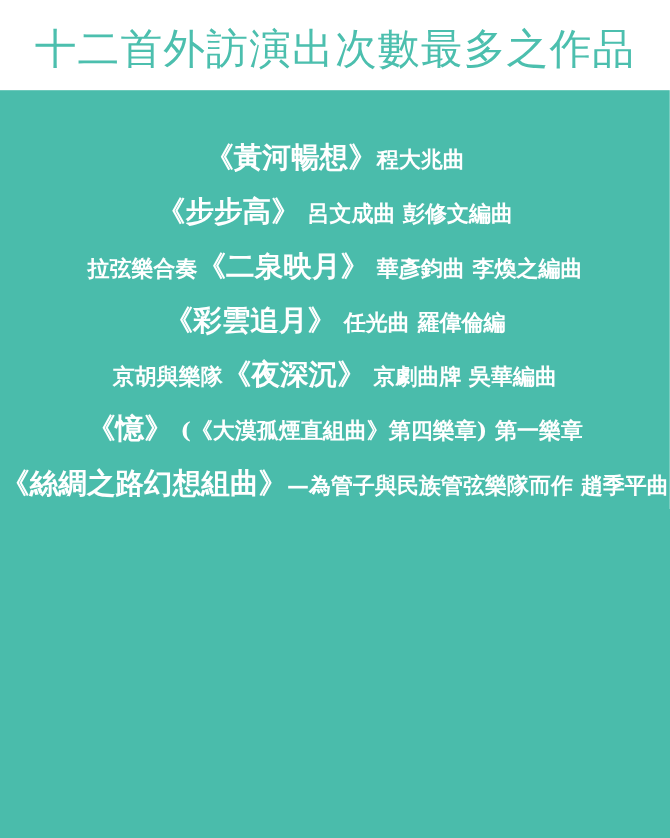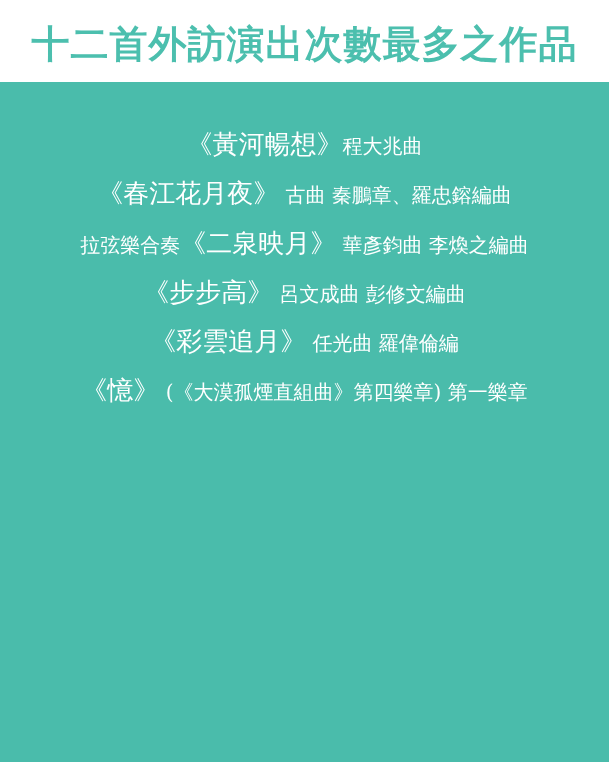--- a/index.html
+++ b/index.html
@@ -19,38 +19,38 @@
     height: 82px;
     background: #ffffff;
     display: flex;
     align-items: center;
     justify-content: center;
   }
   .page-title {
     margin: 0;
     padding-top: 6px;
     font-size: 38px;
-    font-weight: bold;
+    font-weight: normal;
     color: #4cbfae;
     letter-spacing: 1px;
     white-space: nowrap;
   }
   .works-list {
     height: 680px;
     background: #4abcab;
     box-sizing: border-box;
     padding-top: 38px;
   }
   .work-item {
     height: 49.3px;
     line-height: 49.3px;
     text-align: center;
     white-space: nowrap;
     color: #ffffff;
-    font-weight: normal;
+    font-weight: bold;
   }
   .work-prefix,
   .work-credits {
     font-size: 20px;
     color: #ffffff;
   }
   .work-title-text {
     font-size: 26px;
     color: #ffffff;
   }
@@ -61,30 +61,31 @@
 <div class="page">
 
   <header class="page-header">
     <h1 class="page-title">十二首外訪演出次數最多之作品</h1>
   </header>
 
   <main class="works-list">
 
     <div class="work-item"><span class="work-prefix"></span><span class="work-title-text">《黃河暢想》</span><span class="work-credits">程大兆曲</span></div>
 
-    <div class="work-item"><span class="work-prefix"></span><span class="work-title-text">《春江花月夜》</span><span class="work-credits"> 古曲 秦鵬章、羅忠鎔編曲</span></div>
+
+    <div class="work-item"><span class="work-prefix"></span><span class="work-title-text">《步步高》</span><span class="work-credits"> 呂文成曲 彭修文編曲</span></div>
 
     <div class="work-item"><span class="work-prefix">拉弦樂合奏</span><span class="work-title-text">《二泉映月》</span><span class="work-credits"> 華彥鈞曲 李煥之編曲</span></div>
-
-    <div class="work-item"><span class="work-prefix"></span><span class="work-title-text">《步步高》</span><span class="work-credits"> 呂文成曲 彭修文編曲</span></div>
 
     <div class="work-item"><span class="work-prefix"></span><span class="work-title-text">《彩雲追月》</span><span class="work-credits"> 任光曲 羅偉倫編</span></div>
 
 
 
+    <div class="work-item"><span class="work-prefix">京胡與樂隊</span><span class="work-title-text">《夜深沉》</span><span class="work-credits"> 京劇曲牌 吳華編曲</span></div>
 
     <div class="work-item"><span class="work-prefix"></span><span class="work-title-text">《憶》</span><span class="work-credits"> (《大漠孤煙直組曲》第四樂章) 第一樂章</span></div>
 
+    <div class="work-item"><span class="work-prefix"></span><span class="work-title-text">《絲綢之路幻想組曲》</span><span class="work-credits">—為管子與民族管弦樂隊而作 趙季平曲</span></div>
 
 
 
   </main>
 </div>
 
 </body></html>

